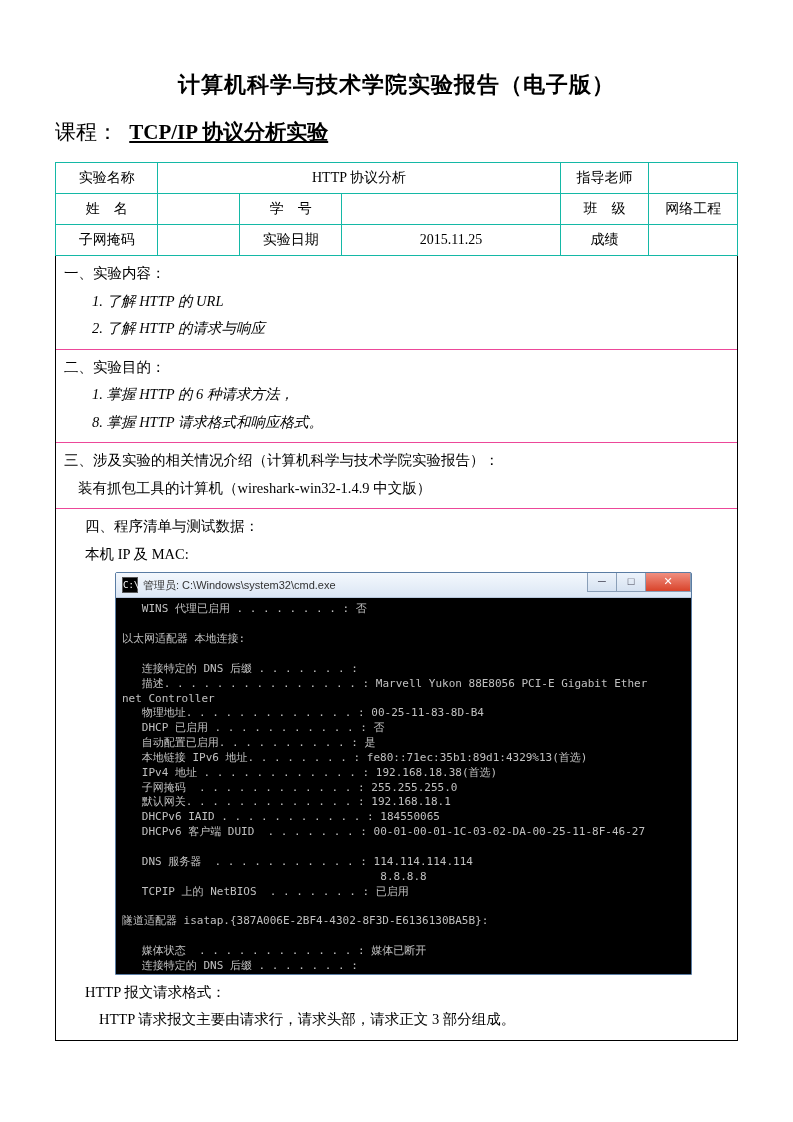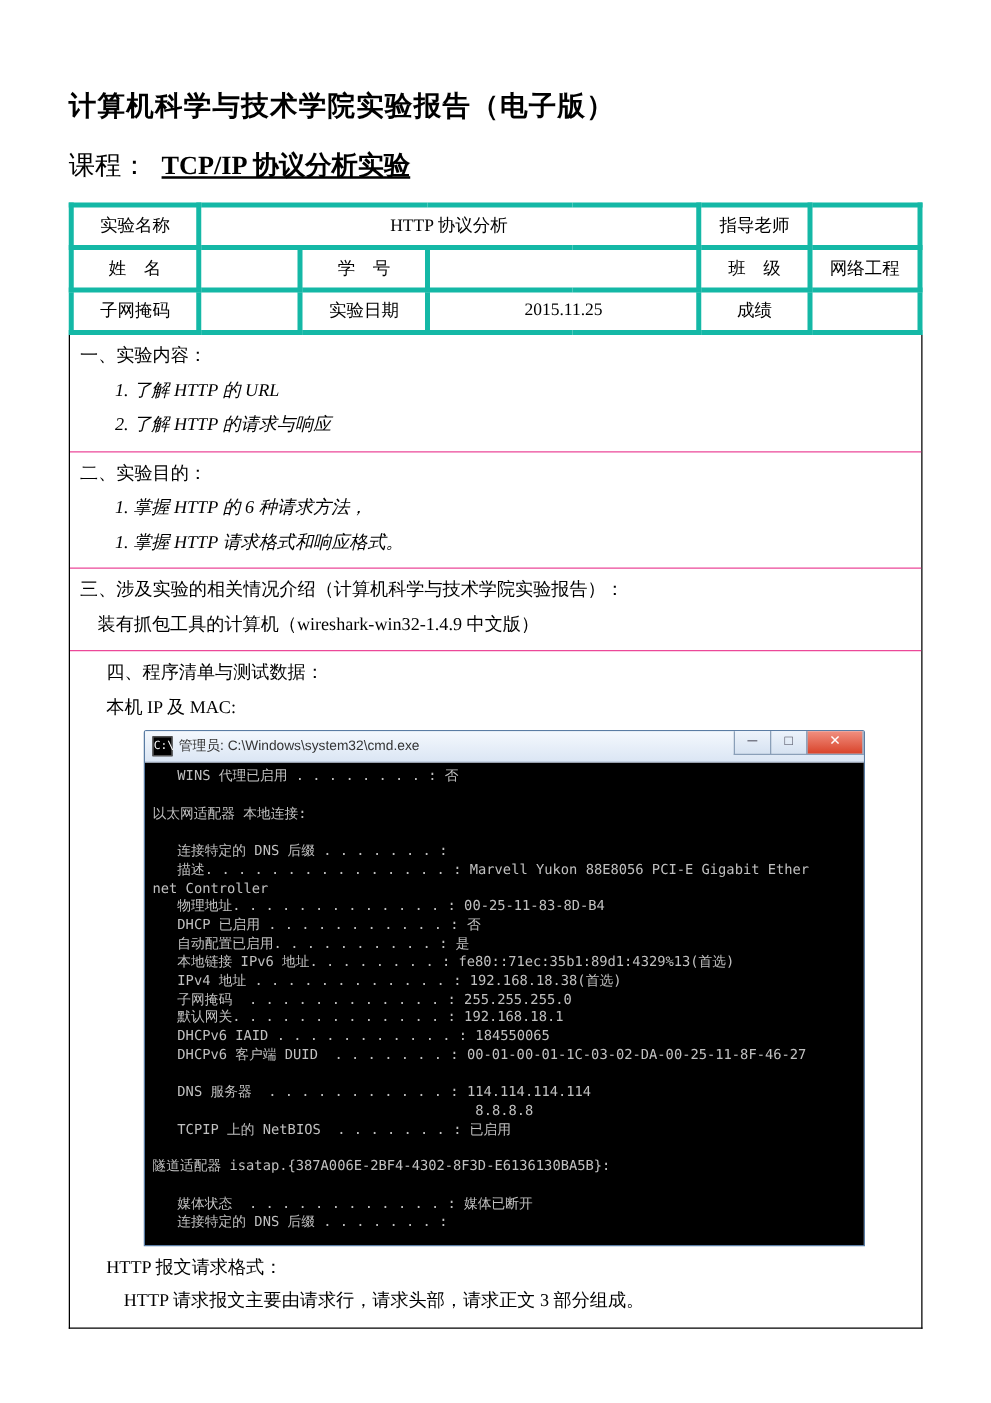--- a/index.html
+++ b/index.html
@@ -9,21 +9,21 @@
     font-family: "SimSun", "宋体", serif;
     width: 793px;
     height: 1122px;
     box-sizing: border-box;
   }
   .page {
     padding: 70px 55px 0 55px;
     box-sizing: border-box;
   }
   .title {
-    text-align: left;
+    text-align: center;
     font-size: 22px;
     font-weight: bold;
     letter-spacing: 1px;
     margin-bottom: 18px;
     font-family: "SimSun","宋体",serif;
   }
   .course-line {
     font-size: 21px;
     margin-bottom: 16px;
   }
@@ -31,21 +31,21 @@
     text-decoration: underline;
     font-weight: bold;
     padding: 0 6px;
   }
   table.meta {
     border-collapse: collapse;
     width: 100%;
     font-size: 14px;
   }
   table.meta td {
-    border: 4px solid #14b8a6;
+    border: 1px solid #14b8a6;
     padding: 5px 4px;
     text-align: center;
     height: 20px;
     vertical-align: middle;
     white-space: nowrap;
   }
   .content-box {
     border: 1px solid #000;
     border-top: none;
     font-size: 14.5px;
@@ -116,21 +116,21 @@
     color: #fff;
     width: 44px;
     border-bottom-right-radius: 0;
   }
   .term-body {
     background: #000;
     color: #c0c0c0;
     font-family: "NSimSun","宋体",Consolas,monospace;
     font-size: 11px;
     line-height: 1.35;
-    padding: 4px 6px 10px 6px;
+    padding: 4px 6px 0 6px;
     white-space: pre;
     overflow: hidden;
     min-height: 340px;
   }
 </style>
 </head>
 <body>
 
 <div class="page">
 
@@ -181,21 +181,21 @@
 
     <div class="sec">
       <div class="sec-title">一、实验内容：</div>
       <div class="indent1">1. 了解 HTTP 的 URL</div>
       <div class="indent1">2. 了解 HTTP 的请求与响应</div>
     </div>
 
     <div class="sec">
       <div class="sec-title">二、实验目的：</div>
       <div class="indent1">1. 掌握 HTTP 的 6 种请求方法，</div>
-      <div class="indent1">1. 掌握 HTTP 请求格式和响应格式。</div>
+      <div class="indent1">8. 掌握 HTTP 请求格式和响应格式。</div>
     </div>
 
     <div class="sec">
       <div class="sec-title">三、涉及实验的相关情况介绍（计算机科学与技术学院实验报告）：</div>
       <div style="padding-left:14px">装有抓包工具的计算机（wireshark-win32-1.4.9 中文版）</div>
     </div>
 
     <div class="sec">
       <div class="sec-title">四、程序清单与测试数据：</div>
       <div>本机 IP 及 MAC:</div>

